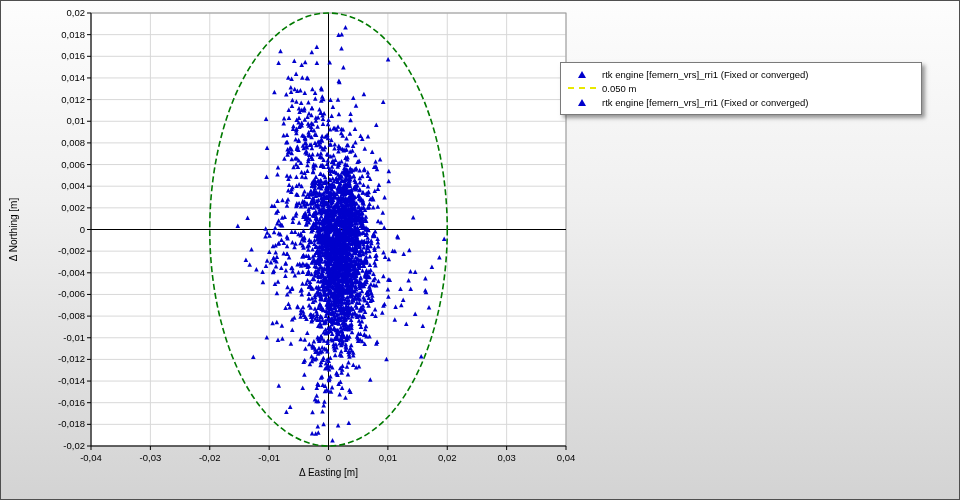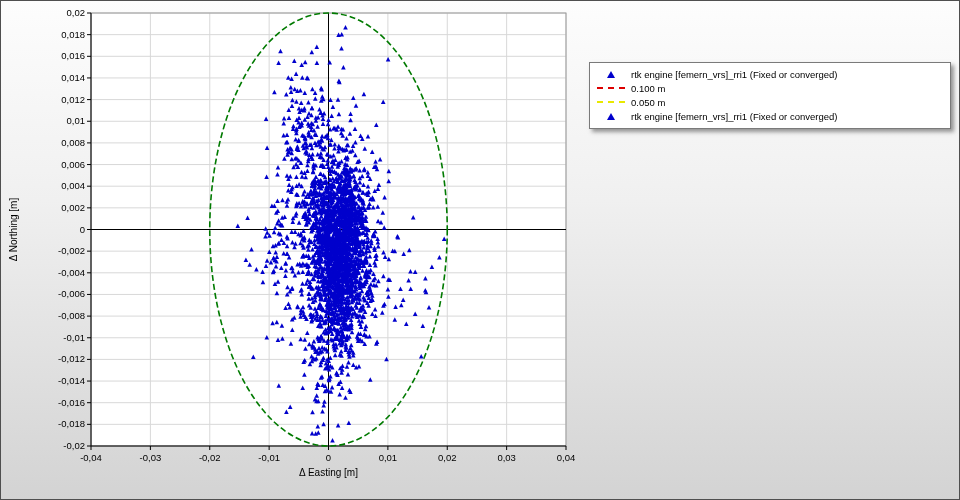--- a/index.html
+++ b/index.html
@@ -7,21 +7,21 @@
     position:relative;
     width:958px;height:498px;
     border:1px solid #4f4f4f;
     background:linear-gradient(180deg,#fdfdfd 0%,#f0f0f0 40%,#d3d3d3 100%);
     font-family:"Liberation Sans",sans-serif;
     overflow:hidden;
   }
   .chart-area{position:absolute;left:0;top:0;width:580px;height:500px;}
   svg text{font-family:"Liberation Sans",sans-serif;}
   .legend{
-    position:absolute;left:588px;top:61px;width:362px;
+    position:absolute;left:559px;top:61px;width:362px;
     background:#ffffff;border:1px solid #7a7a7a;
     box-shadow:3px 3px 4px rgba(70,70,70,0.55);
     padding:4px 4px 5px 4px;box-sizing:border-box;
   }
   .legend-row{display:flex;align-items:center;height:14px;font-size:9.5px;color:#000;cursor:default;}
   .legend-marker{width:34px;min-width:34px;display:flex;justify-content:center;align-items:center;margin-right:3px;}
   .tri{width:0;height:0;border-left:4px solid transparent;border-right:4px solid transparent;border-bottom:7px solid #0000cc;}
   .dash{width:28px;height:0;border-top:2px dashed #000;}
   .legend-label{white-space:nowrap;}
 </style>
@@ -3040,26 +3040,20 @@
   </div>
   <div class="legend" id="legend-box">
       <div class="legend-row">
         <span class="legend-marker">
           <span class="tri" style="border-bottom-color: rgb(0, 0, 204);"></span>
         </span>
         <span class="legend-label">rtk engine [femern_vrs]_rri1 (Fixed or converged)</span>
       </div>
       <div class="legend-row">
         <span class="legend-marker">
-          <span class="dash" style="border-top-color: rgb(221, 0, 0);"></span>
-        </span>
-        <span class="legend-label">0.100 m</span>
-      </div>
-      <div class="legend-row">
-        <span class="legend-marker">
           <span class="dash" style="border-top-color: rgb(232, 232, 0);"></span>
         </span>
         <span class="legend-label">0.050 m</span>
       </div>
       <div class="legend-row">
         <span class="legend-marker">
           <span class="tri" style="border-bottom-color: rgb(0, 0, 204);"></span>
         </span>
         <span class="legend-label">rtk engine [femern_vrs]_rri1 (Fixed or converged)</span>
       </div>

